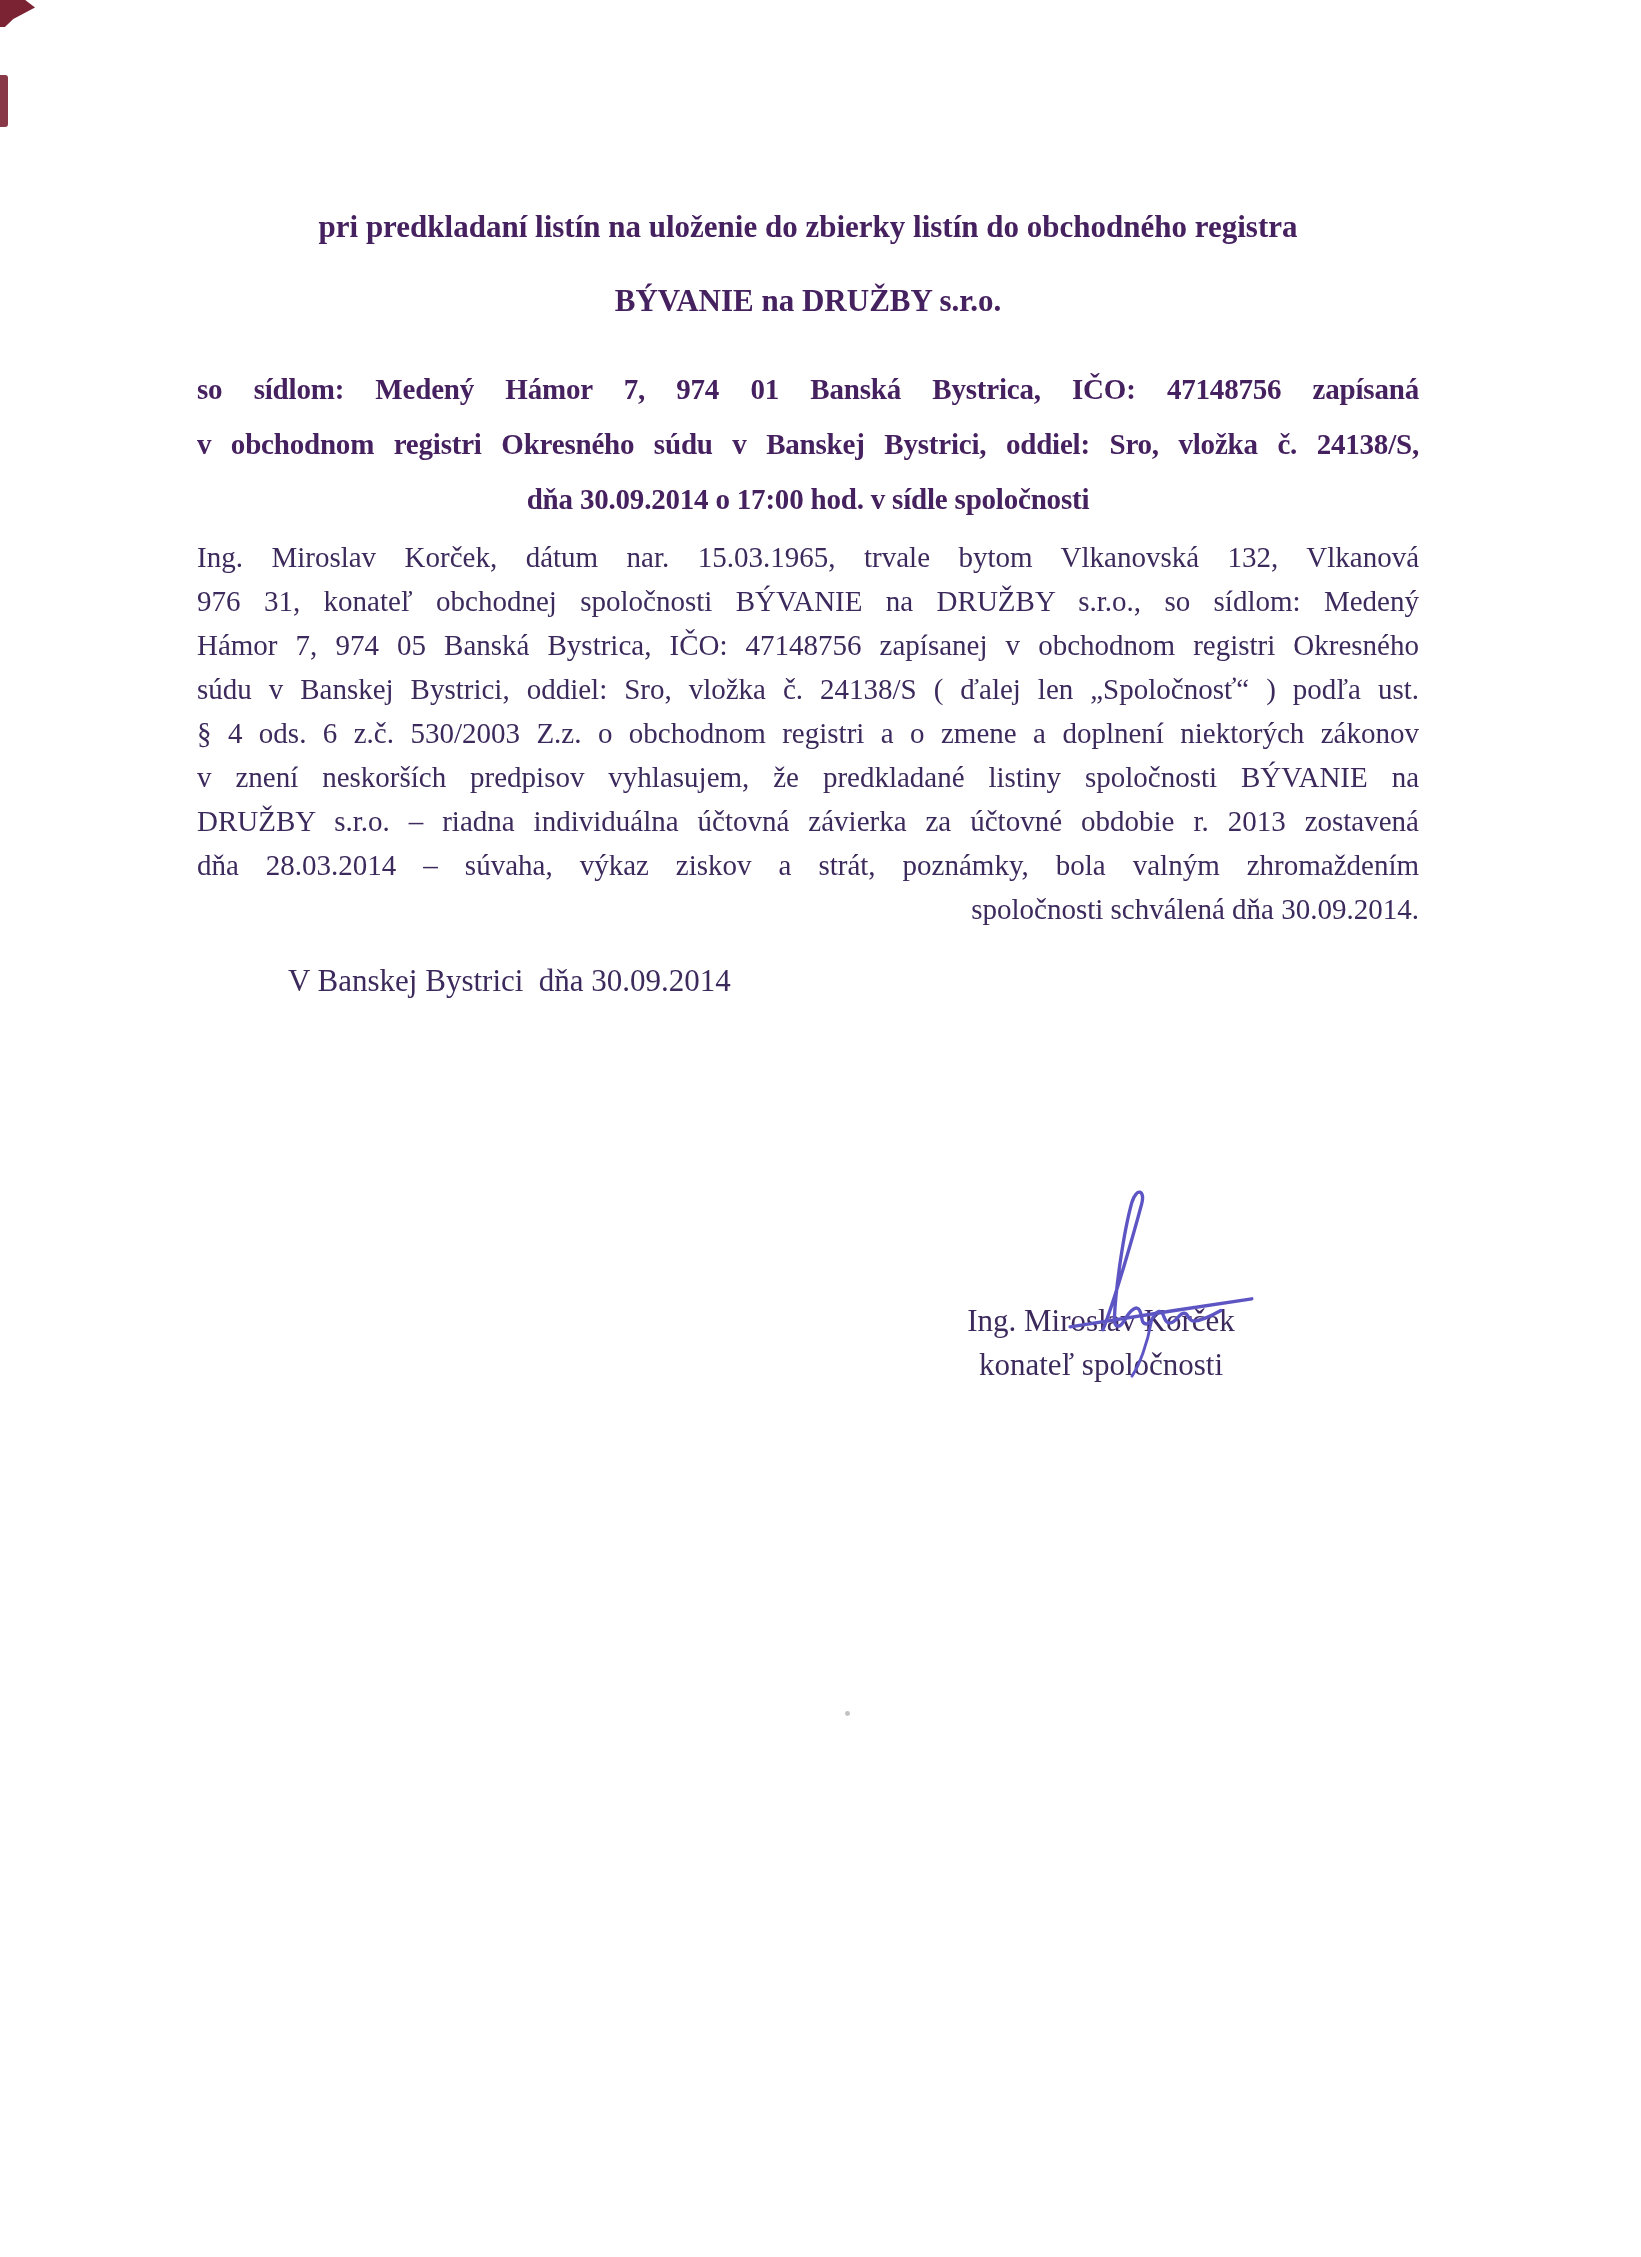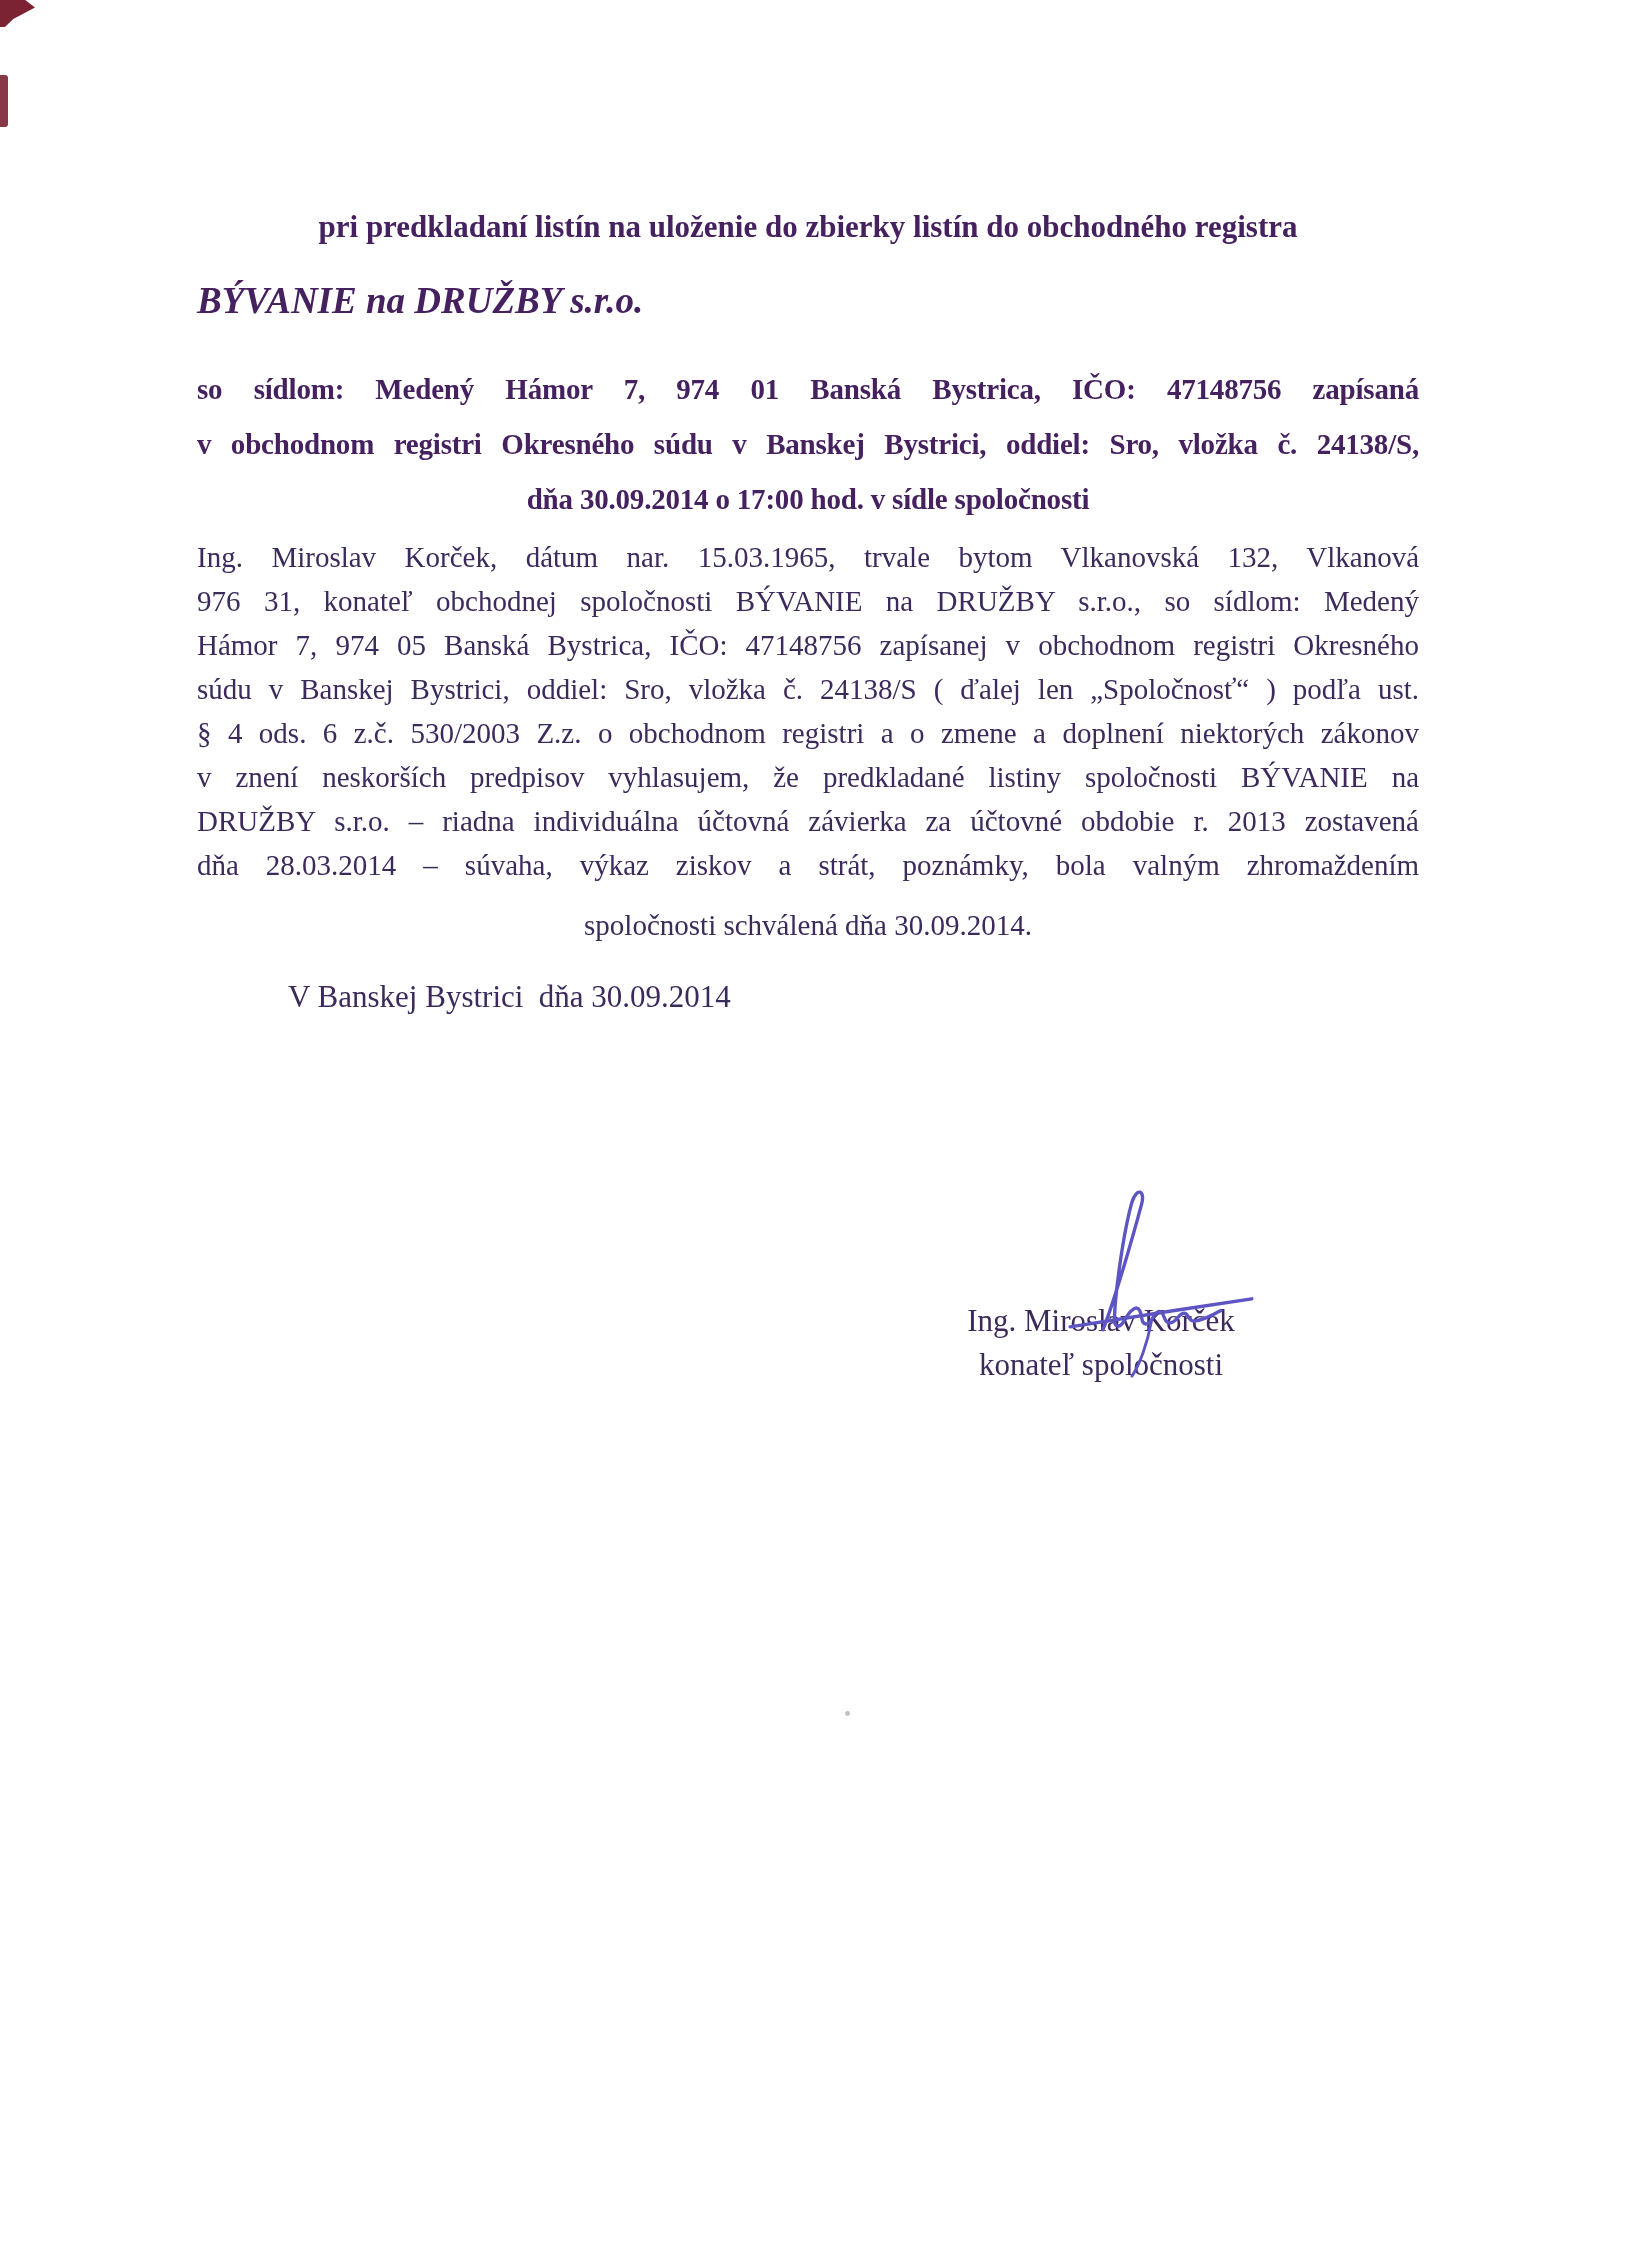--- a/index.html
+++ b/index.html
@@ -32,25 +32,25 @@
   .doc-subtitle {
     margin: 37px 0 0 0;
     font-size: 31px;
     line-height: 39px;
     font-weight: 700;
     text-align: center;
     color: var(--heading-ink, #46215f);
   }
   .doc-company {
     margin: 35px 0 0 0;
-    font-size: 37px;
+    font-size: 31px;
     line-height: 39px;
     font-weight: 700;
+    text-align: center;
     color: var(--heading-ink, #46215f);
-    font-style: italic;
   }
   .seat-paragraph {
     margin-top: 42px;
     font-weight: 700;
     font-size: 29px;
     color: var(--heading-ink, #46215f);
     letter-spacing: -0.2px;
   }
   .seat-paragraph .line { line-height: 55px; }
   .body-paragraph {
@@ -58,21 +58,21 @@
     font-size: 29px;
     color: var(--ink, #3c2a5c);
   }
   .body-paragraph .line { line-height: 44px; }
   .line.jl {
     text-align: justify;
     text-align-last: justify;
     -moz-text-align-last: justify;
   }
   .line.cl { text-align: center; }
-  .line.ll { text-align: center; margin-top: 16px; }
+  .line.ll { text-align: right; }
   .place-date {
     margin-top: 29px;
     padding-left: 91px;
     font-size: 31px;
     line-height: 42px;
     white-space: pre-wrap;
     color: var(--ink, #3c2a5c);
   }
   .signature-block {
     position: absolute;

